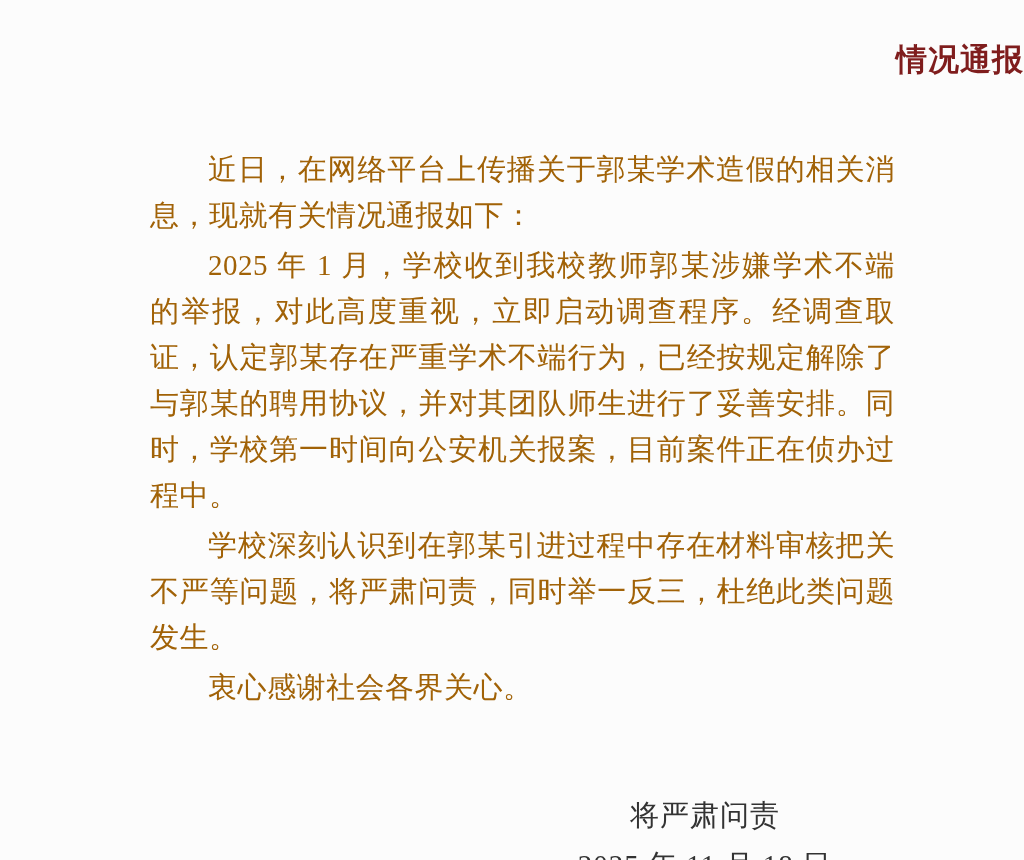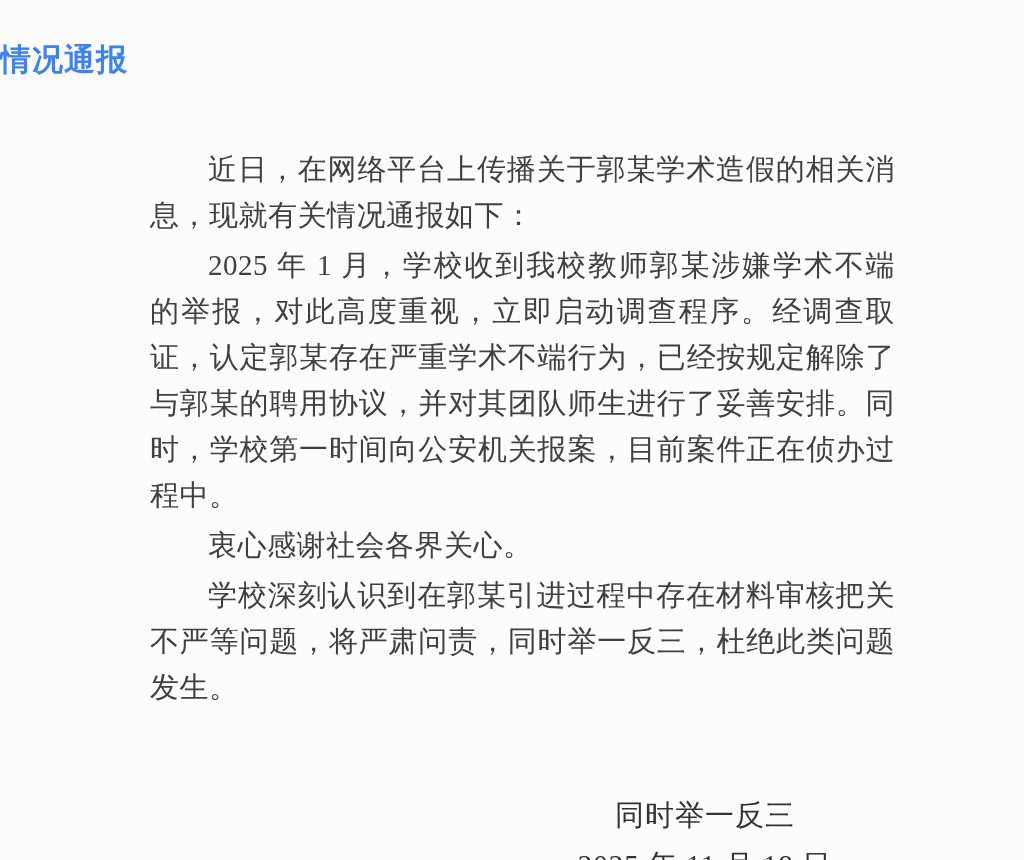--- a/index.html
+++ b/index.html
@@ -12,39 +12,39 @@
       width: 1024px;
       height: 860px;
       margin: 0 auto;
       background: #fcfcfc;
       overflow: hidden;
       font-family: "Liberation Serif", "DejaVu Serif", serif;
       color: #333333;
     }
     .doc-title {
       margin: 42px 0 0 0;
-      text-align: left;
+      text-align: right;
       font-family: "Liberation Sans", "DejaVu Sans", sans-serif;
       font-size: 31px;
       font-weight: bold;
-      color: #3b82f6;
+      color: #7f1d1d;
       letter-spacing: 1px;
       line-height: 36px;
     }
     .doc-body {
       width: 745px;
       margin: 68px 0 0 150px;
     }
     .doc-body p {
       margin: 0 0 4px 0;
       font-size: 29px;
       line-height: 46px;
       text-align: justify;
       text-indent: 2em;
-      color: #404040;
+      color: #a16207;
       letter-spacing: 0.5px;
     }
     .signature-block {
       width: max-content;
       margin: 80px 192px 0 auto;
       text-align: center;
       font-size: 29px;
       color: #333333;
     }
     .signature-block .sig-line {
@@ -55,22 +55,22 @@
 </head>
 <body>
 
 <div class="page">
 
   <h1 class="doc-title">情况通报</h1>
 
   <div class="doc-body">
     <p>近日，在网络平台上传播关于郭某学术造假的相关消息，现就有关情况通报如下：</p>
     <p>2025 年 1 月，学校收到我校教师郭某涉嫌学术不端的举报，对此高度重视，立即启动调查程序。经调查取证，认定郭某存在严重学术不端行为，已经按规定解除了与郭某的聘用协议，并对其团队师生进行了妥善安排。同时，学校第一时间向公安机关报案，目前案件正在侦办过程中。</p>
+    <p>学校深刻认识到在郭某引进过程中存在材料审核把关不严等问题，将严肃问责，同时举一反三，杜绝此类问题发生。</p>
     <p>衷心感谢社会各界关心。</p>
-    <p>学校深刻认识到在郭某引进过程中存在材料审核把关不严等问题，将严肃问责，同时举一反三，杜绝此类问题发生。</p>
   </div>
 
   <div class="signature-block">
-    <div class="sig-line">同时举一反三</div>
+    <div class="sig-line">将严肃问责</div>
     <div class="sig-line">2025 年 11 月 18 日</div>
   </div>
 
 </div>
 
 </body></html>

